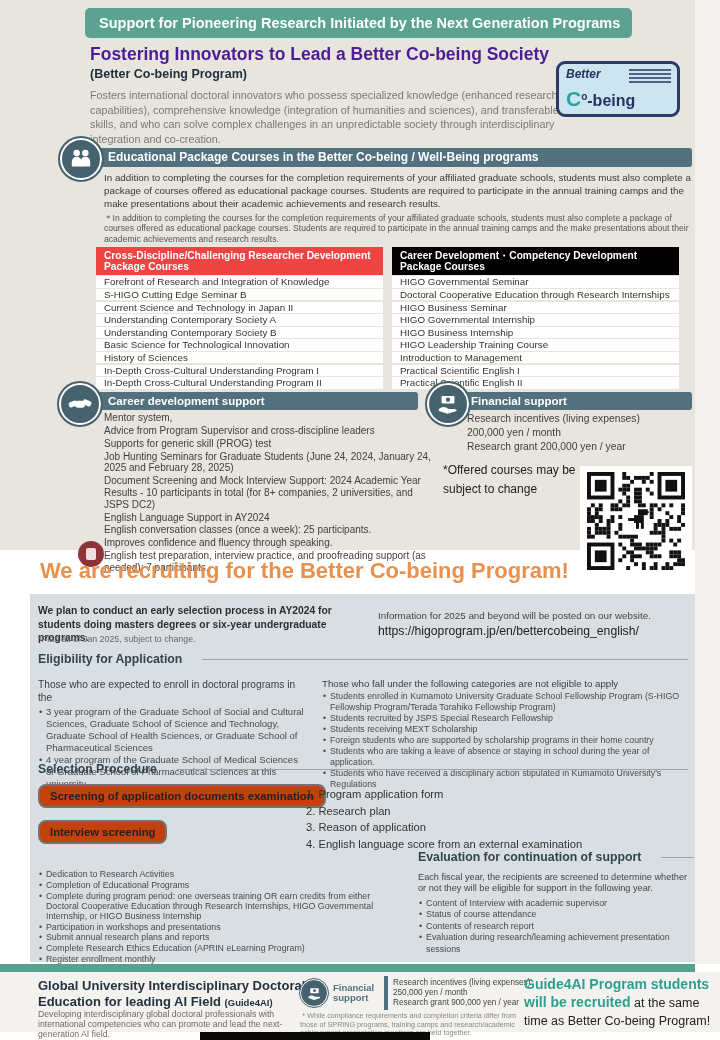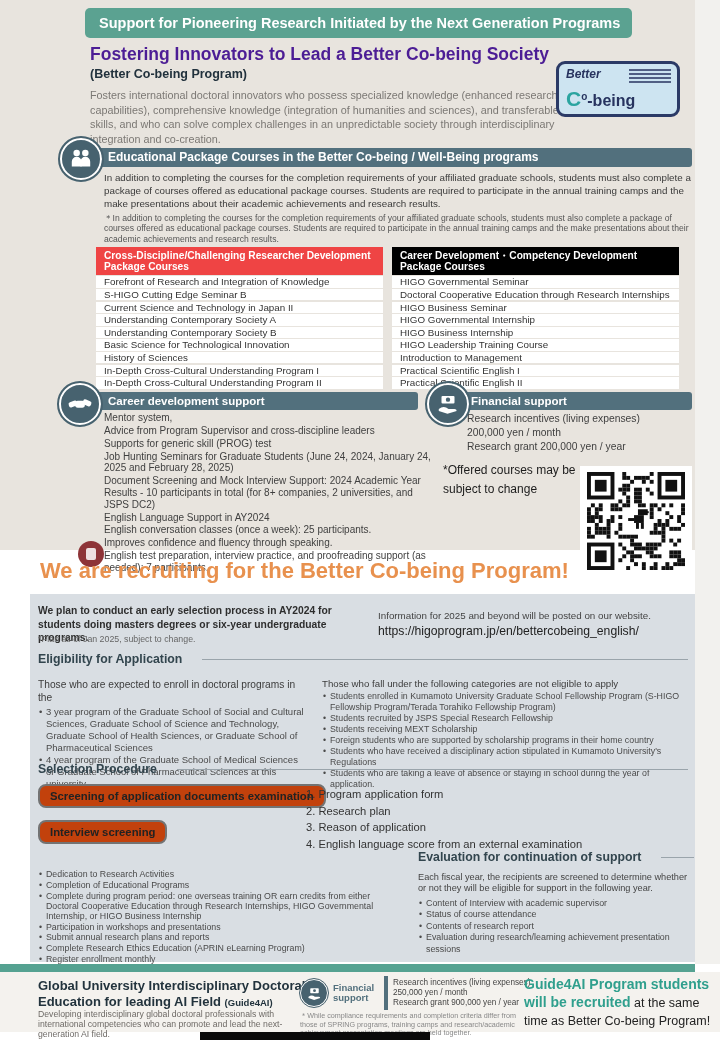--- a/index.html
+++ b/index.html
@@ -419,22 +419,22 @@
           <div class="b">4 year program of the Graduate School of Medical Sciences or Graduate School of Pharmaceutical Sciences at this university.</div>
         </div>
     </div>
     <div class="abs elig-right">
       <div class="lead">Those who fall under the following categories are not eligible to apply</div>
       <div>
           <div class="b">Students enrolled in Kumamoto University Graduate School Fellowship Program (S-HIGO Fellowship Program/Terada Torahiko Fellowship Program)</div>
           <div class="b">Students recruited by JSPS Special Research Fellowship</div>
           <div class="b">Students receiving MEXT Scholarship</div>
           <div class="b">Foreign students who are supported by scholarship programs in their home country</div>
+          <div class="b">Students who are taking a leave of absence or staying in school during the year of application.</div>
           <div class="b">Students who have received a disciplinary action stipulated in Kumamoto University's Regulations</div>
-          <div class="b">Students who are taking a leave of absence or staying in school during the year of application.</div>
         </div>
     </div>
 
     <div class="abs hrow h-sel">
       <span class="ht">Selection Procedure</span>
         <span class="rule"></span>
     </div>
     <div class="abs selbox selbox1">Screening of application documents examination</div>
     <div class="abs selbox selbox2">Interview screening</div>
     <div class="abs docs">

